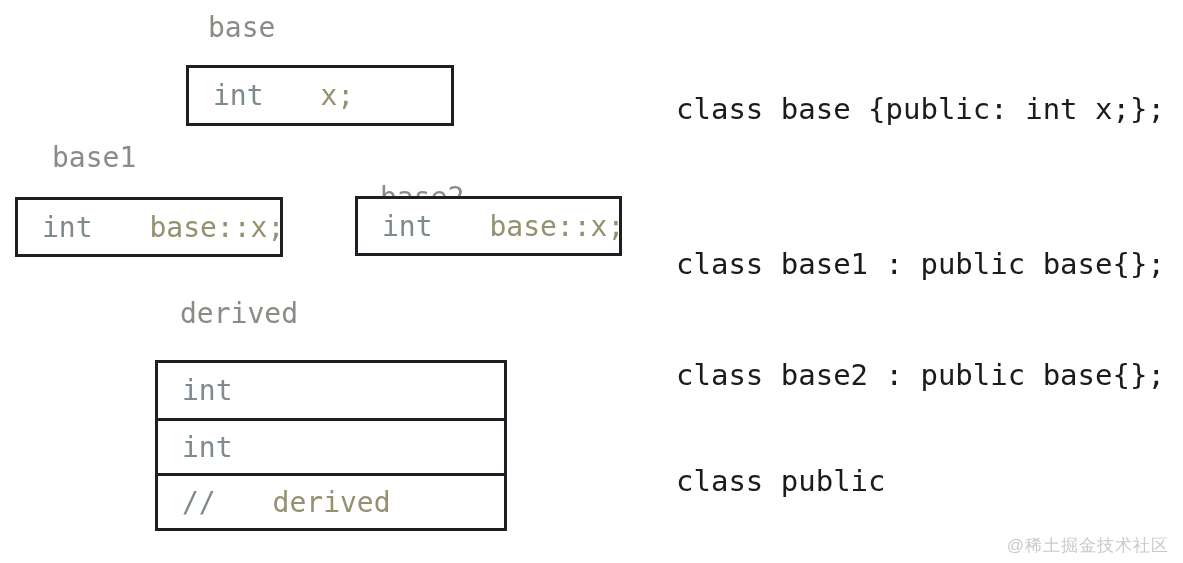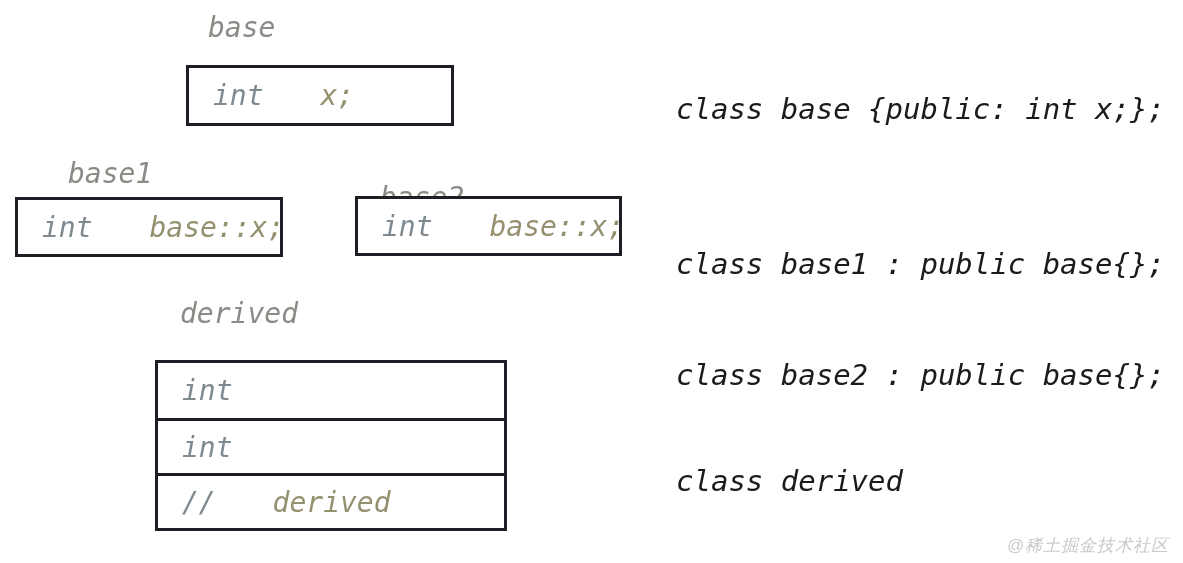--- a/index.html
+++ b/index.html
@@ -1,35 +1,35 @@
 <!DOCTYPE html>
 <html><head>
 <meta charset="utf-8">
 <style>
-  * { margin: 0; padding: 0; box-sizing: border-box; font-style: italic; }
+  * { margin: 0; padding: 0; box-sizing: border-box; }
   html, body { background: #ffffff; }
   .canvas {
     position: relative;
     width: 1183px;
     height: 563px;
     background: #ffffff;
     overflow: hidden;
     font-family: "DejaVu Sans Mono", "Liberation Mono", monospace;
   }
 
   
   .cls-label {
     position: absolute;
     font-size: 28px;
     line-height: 32px;
     color: #8b8b85;
     white-space: pre;
   }
   .label-base    { left: 208px; top: 12px;  }
-  .label-base1   { left: 52px;  top: 158px; margin-left: 16px; }
+  .label-base1   { left: 52px;  top: 142px; }
   .label-base2   { left: 380px; top: 158px; margin-top: 24px; }
   .label-derived { left: 180px; top: 298px; }
 
   
   .cls-box {
     position: absolute;
     border: 3px solid #1e1e24;
     background: #ffffff;
   }
   .box-base    { left: 186px; top: 65px;  width: 268px; }
@@ -122,21 +122,21 @@
   <div class="code code-base">
     <div>class base {public: int x;};</div>
   </div>
 
   <div class="code code-base12">
     <div>class base1 : public base{};</div>
     <div>class base2 : public base{};</div>
   </div>
 
   <div class="code code-derived">
-    <div>class derived</div>
+    <div>class public</div>
     
     
     
   </div>
 
   <div class="watermark">@稀土掘金技术社区</div>
 
 </div>
 
 </body></html>

